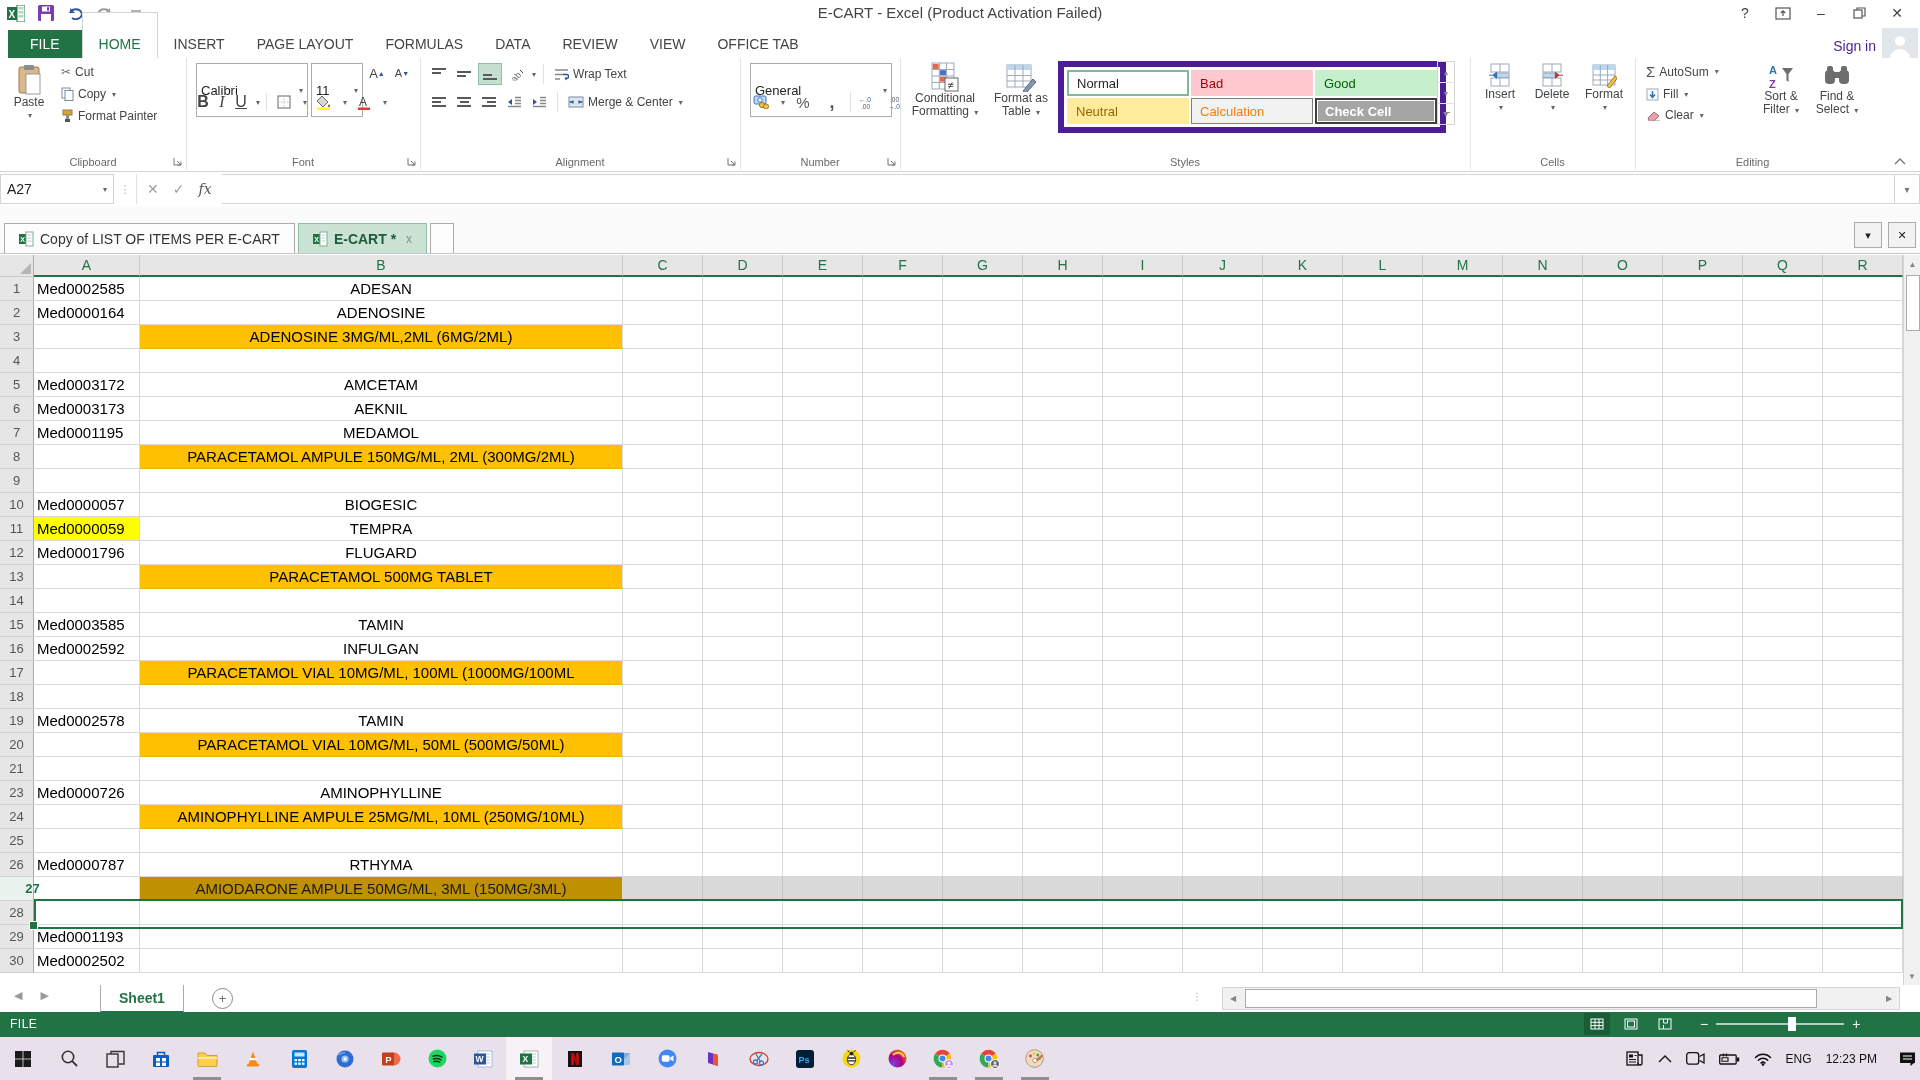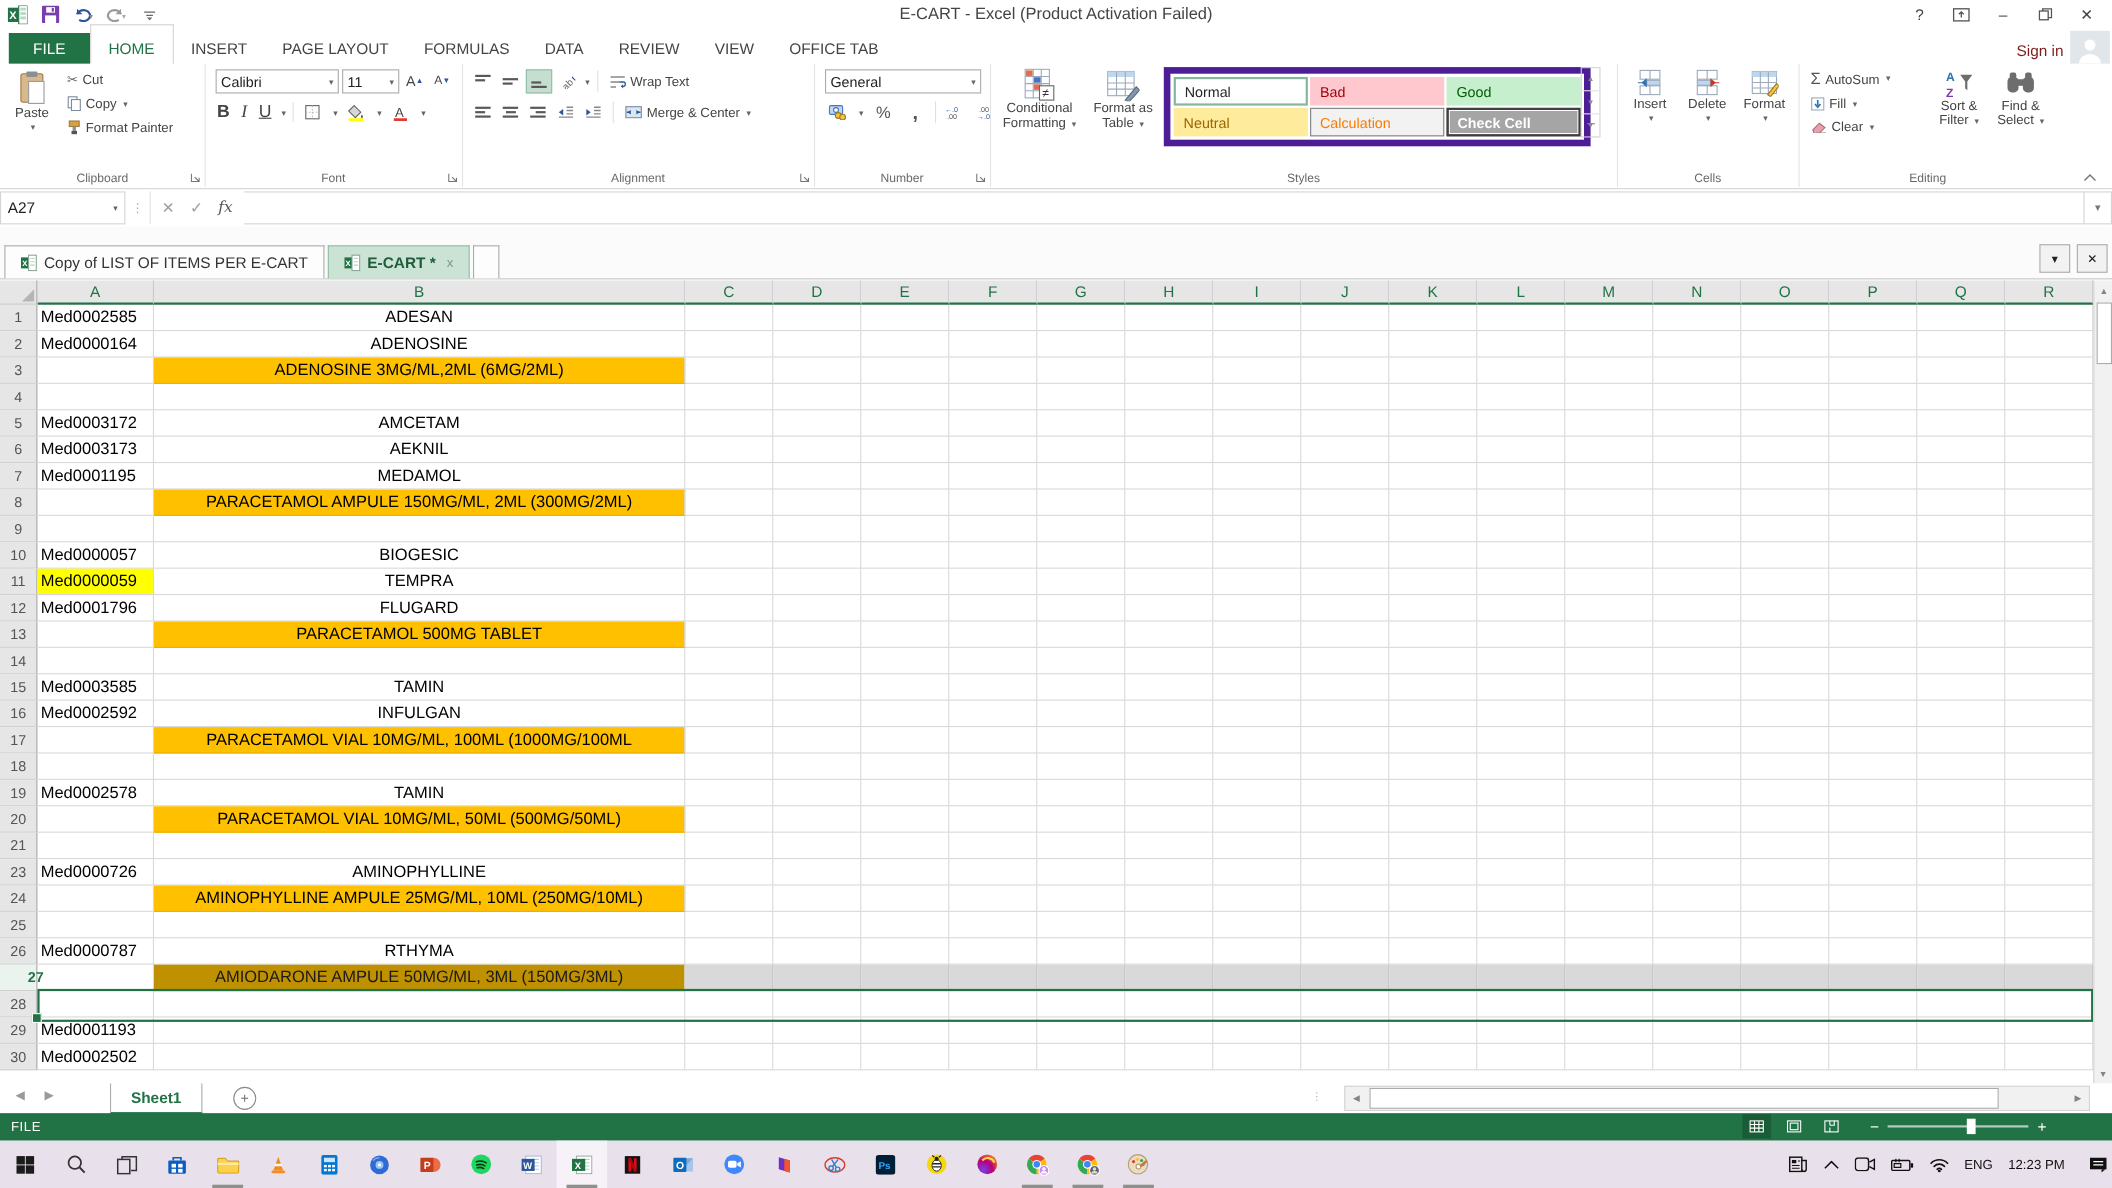--- a/index.html
+++ b/index.html
@@ -12,39 +12,39 @@
   #titlebar{top:0;left:0;width:1920px;height:26px;background:#fff;}
   #qat{left:6px;top:2px;display:flex;align-items:center;gap:10px;height:22px;}
   .qicon{width:20px;height:20px;display:flex;align-items:center;justify-content:center;font-size:14px;}
   #title{top:4px;left:0;width:1920px;text-align:center;font-size:15px;color:#444;pointer-events:none;}
   #winbtns{top:0;right:6px;display:flex;gap:4px;height:26px;align-items:center;}
   .winbtn{width:34px;height:22px;display:flex;align-items:center;justify-content:center;font-size:14px;color:#444;}
 
   
   #tabrow{top:26px;left:0;width:1920px;height:32px;background:#fff;}
   #rtabs{position:absolute;left:8px;bottom:0;display:flex;height:28px;align-items:flex-end;}
-  .rtab{padding:13px 16px 6px;font-size:14px;color:#444;white-space:nowrap;cursor:default;}
+  .rtab{padding:23px 16px 6px;font-size:14px;color:#444;white-space:nowrap;cursor:default;}
   .rtab.file{background:#217346;color:#fff;padding:6px 22px;}
   .rtab.active{color:#217346;background:#fff;border:1px solid #d4d4d4;border-bottom:none;}
-  #signin{position:absolute;right:44px;bottom:4px;font-size:14px;color:#7f1d1d;text-align:right;}
+  #signin{position:absolute;right:44px;bottom:4px;font-size:14px;color:#4c1d95;text-align:right;}
   #avatar{position:absolute;right:2px;bottom:0;width:36px;height:30px;background:#E1E6EA;display:flex;align-items:flex-end;justify-content:center;}
 
   
   #ribbon{top:58px;left:0;width:1920px;height:113px;background:#fff;border-bottom:1px solid #d4d4d4;}
   .rgroup{position:absolute;top:0;height:112px;border-right:1px solid #e4e4e4;}
   .glabel{position:absolute;bottom:2px;left:0;right:0;text-align:center;font-size:11px;color:#696969;}
   .launcher{position:absolute;bottom:3px;right:3px;width:10px;height:10px;}
   .dd{font-size:8px;color:#666;margin-left:2px;}
   .sbtn{display:flex;align-items:center;gap:4px;font-size:12px;color:#444;padding:1px 3px;white-space:nowrap;}
   .bigbtn{display:flex;flex-direction:column;align-items:center;justify-content:flex-start;
           font-size:12px;color:#444;text-align:center;line-height:13px;padding-top:4px;}
   .tool{width:22px;height:20px;display:flex;align-items:center;justify-content:center;}
   .tool.on{background:#C5DED0;border:1px solid #8FBFA6;}
   .combo{border:1px solid #ABABAB;background:#fff;height:20px;display:flex;align-items:center;
-         font-size:13px;color:#222;padding:0 4px;justify-content:space-between;}
+         font-size:13px;color:#222;padding:16px 4px;justify-content:space-between;}
   
   .bars{width:14px;height:12px;display:flex;flex-direction:column;justify-content:center;gap:2px;}
   .bars i{display:block;height:2px;background:#595959;}
   
   #chipgrid{display:grid;grid-template-columns:repeat(3,122px);grid-auto-rows:26px;gap:2px;padding:3px;}
   .chip{display:flex;align-items:center;padding-left:8px;font-size:13px;border:1px solid transparent;cursor:default;}
   .chip.normal{background:#fff;border:2px solid #83B89C;color:#262626;}
   .chip.bad{background:#FFC7CE;color:#9C0006;}
   .chip.good{background:#C6EFCE;color:#006100;}
   .chip.neutral{background:#FFEB9C;color:#9C6500;}

